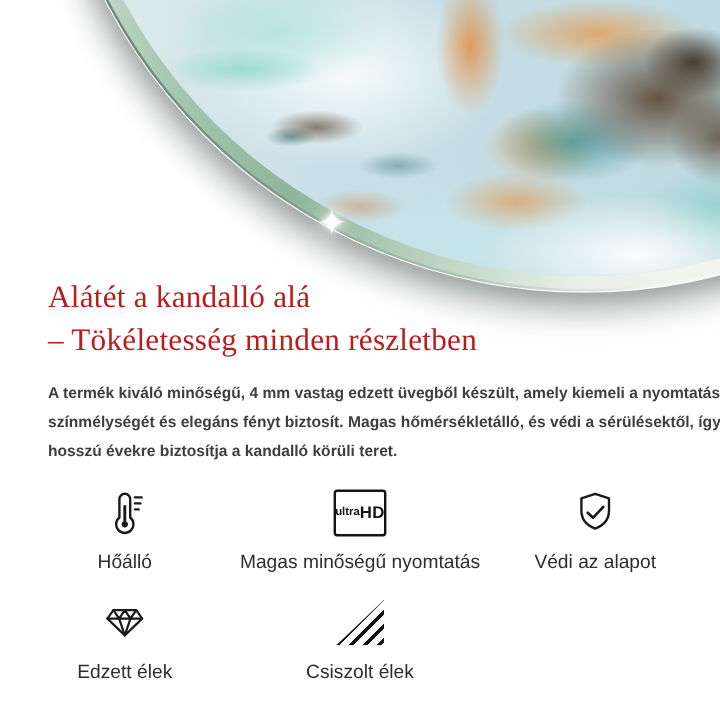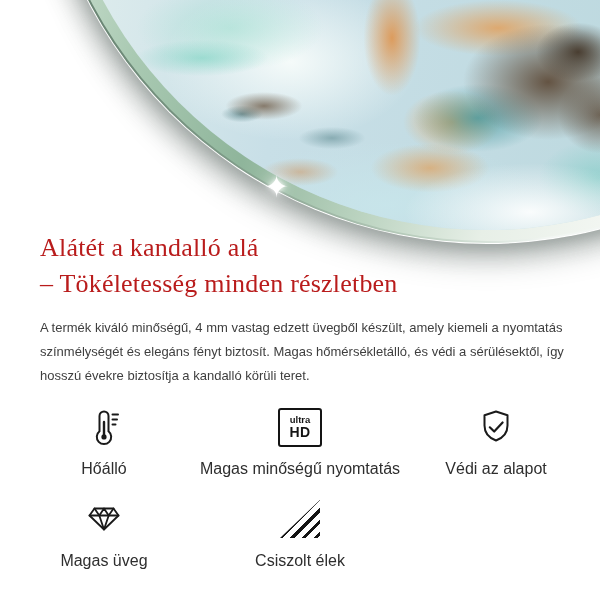--- a/index.html
+++ b/index.html
@@ -39,30 +39,30 @@
           radial-gradient(220px 85px at 385px 205px, rgba(200,230,235,.85), rgba(200,230,235,0) 75%),
           linear-gradient(100deg,#e6f1ef 0%,#c8dfe7 45%,#bdd9df 100%);}
   .sparkle{position:absolute;left:264px;top:172px;font-size:30px;line-height:30px;color:#ffffff;
         text-shadow:0 0 5px #fff,0 0 14px rgba(255,255,255,.9),0 0 26px rgba(255,255,255,.6);}
 
   
   .content{position:absolute;left:0;right:0;top:230px;padding:0 40px;}
   h1{margin:0;font-family:"Liberation Serif","DejaVu Serif",serif;font-weight:500;
      font-size:26px;line-height:36px;color:#b91c1c;letter-spacing:.2px;}
   h1 .t-line{display:block;white-space:nowrap;}
-  .desc{margin:14px 0 0;font-size:13px;line-height:24px;color:#3e3e3e;}
+  .desc{margin:14px 0 0;font-size:13px;line-height:24px;color:#3e3e3e;font-weight:bold;}
   .desc .d-line{display:block;white-space:nowrap;}
 
   
   .features{margin:18px -32px 0;display:grid;grid-template-columns:repeat(3,1fr);row-gap:20px;}
   .feature{display:flex;flex-direction:column;align-items:center;}
   .f-icon{height:42px;display:flex;align-items:center;justify-content:center;}
   .f-label{margin-top:12px;font-size:16px;color:#2e2e2e;text-align:right;white-space:nowrap;}
   .uhd{width:40px;height:35px;border:2.5px solid #141414;border-radius:3px;
-       display:flex;flex-direction:column;align-items:center;justify-content:center;color:#141414;}
+       display:flex;flex-direction:row;align-items:center;justify-content:center;color:#141414;}
   .uhd-top{font-size:9.5px;font-weight:700;line-height:10px;}
   .uhd-bottom{font-size:14px;font-weight:800;line-height:14px;letter-spacing:.3px;}
   .tri{width:40px;height:38px;clip-path:polygon(0 100%,100% 0,100% 100%);
        background:repeating-linear-gradient(135deg,#141414 0 3.2px,transparent 3.2px 8.4px);}
   svg{display:block;}
 </style>
 </head>
 <body>
 
 <div class="page">
@@ -125,21 +125,21 @@
 
       <div class="feature">
         <div class="f-icon">
           <svg viewBox="0 0 40 40" width="40" height="40" fill="none" stroke="#1a1a1a" stroke-width="1.8" stroke-linejoin="round" stroke-linecap="round">
             <path d="M10.5 9.5h19l5 7L20 30.5 5.5 16.5z"></path>
             <path d="M5.5 16.5h29"></path>
             <path d="M10.5 9.5l4.8 7 4.7-7 4.7 7 4.8-7"></path>
             <path d="M15.3 16.5L20 30.5l4.7-14"></path>
           </svg>
         </div>
-        <div class="f-label">Magas üveg</div>
+        <div class="f-label">Edzett élek</div>
       </div>
 
       <div class="feature">
         <div class="f-icon">
           <div class="tri"></div>
         </div>
         <div class="f-label">Csiszolt élek</div>
       </div>
 
 

